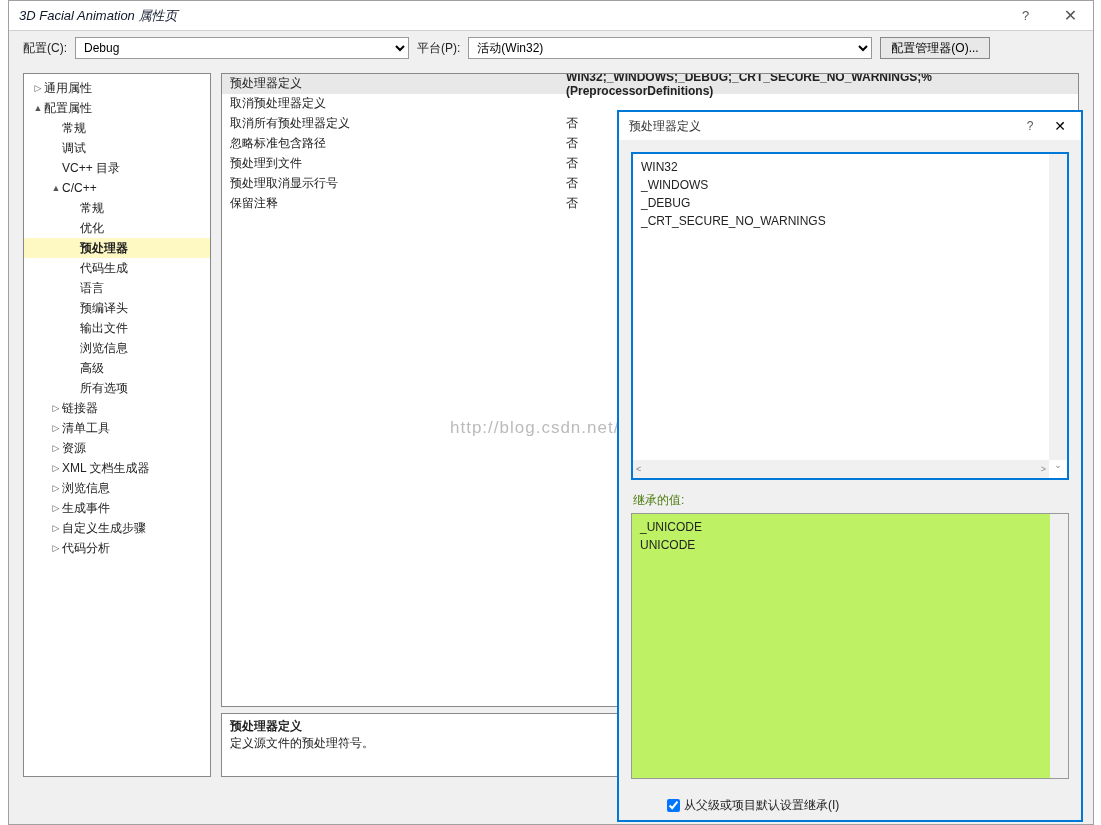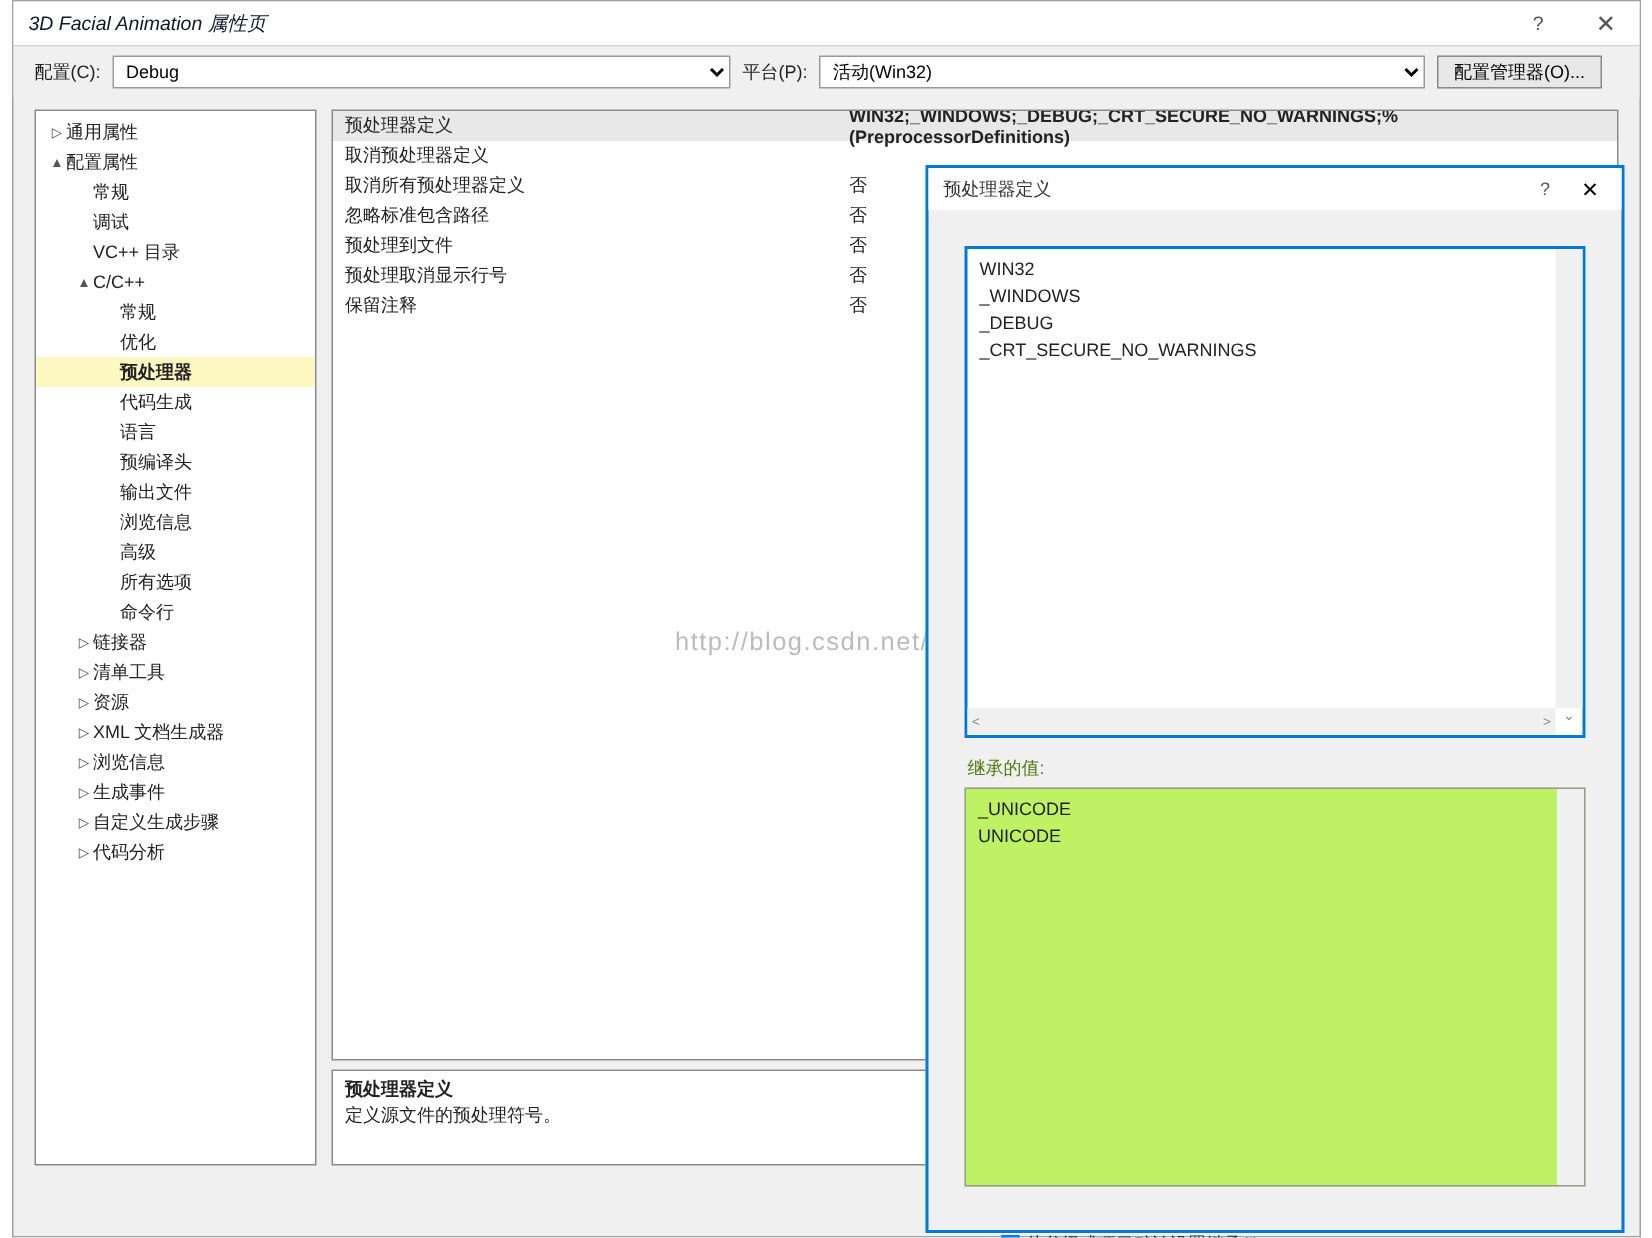--- a/index.html
+++ b/index.html
@@ -5,21 +5,21 @@
 * { box-sizing: border-box; margin: 0; padding: 0; font-family: "Microsoft YaHei", "Segoe UI", sans-serif; font-size: 12px; }
 body { background: #fff; width: 1101px; height: 825px; overflow: hidden; position: relative; }
 .window { width: 1086px; height: 825px; background: #f0f0f0; border: 1px solid #a0a0a0; position: relative; margin-left: 8px; }
 .titlebar { height: 30px; display: flex; align-items: center; padding: 0 0 0 10px; background: #fff; border-bottom: 1px solid #d0d0d0; }
 .titlebar .title { flex: 1; color: #0f172a; font-size: 13px; font-style: italic; }
 .titlebar .btn { width: 45px; height: 30px; display: flex; align-items: center; justify-content: center; color: #555; font-size: 16px; }
 .titlebar .btn.help { font-size: 13px; }
 .toolbar { height: 34px; display: flex; align-items: center; padding: 6px 14px; gap: 8px; background: #f0f0f0; }
 .toolbar label { color: #222; }
 .toolbar select, .toolbar .select { height: 22px; border: 1px solid #999; background: #fff; padding: 0 4px; }
-#config-select { width: 412px; }
+#config-select { width: 334px; }
 #platform-select { width: 404px; }
 .cfg-btn { height: 22px; padding: 0 10px; border: 1px solid #888; background: #e8e8e8; }
 .content { display: flex; padding: 8px 14px; gap: 10px; height: 720px; }
 .tree { width: 188px; border: 1px solid #888; background: #fff; overflow-y: auto; padding: 4px 0; }
 .tree .node { display: flex; align-items: center; height: 20px; cursor: default; }
 .tree .arrow { width: 12px; display: inline-block; text-align: center; color: #555; font-size: 9px; }
 .tree .label { color: #222; }
 .tree .selected { background: #fef9c3; font-weight: bold; }
 .tree .lvl0 { padding-left: 8px; }
 .tree .lvl1 { padding-left: 26px; }
@@ -32,21 +32,21 @@
 .cell-val { flex: 1; padding-left: 4px; color: #222; }
 .cell-val.bold { font-weight: bold; }
 .desc { height: 64px; border: 1px solid #888; background: #fff; padding: 4px 8px; color: #222; }
 .desc .t { font-weight: bold; }
 .watermark { position: absolute; left: 450px; top: 418px; color: #bbb; font-size: 17px; letter-spacing: 1px; pointer-events: none; }
 .popup { position: absolute; left: 617px; top: 110px; width: 466px; height: 712px; background: #f0f0f0; border: 2px solid #0078d7; }
 .popup-title { height: 28px; display: flex; align-items: center; padding: 0 6px 0 10px; background: #fff; }
 .popup-title .t { flex: 1; color: #333; }
 .popup-title .h { width: 30px; text-align: center; color: #555; }
 .popup-title .x { width: 30px; text-align: center; font-size: 14px; }
-.popup-body { padding: 24px; }
+.popup-body { padding: 12px; }
 .editbox { border: 2px solid #0078d7; background: #fff; height: 328px; position: relative; }
 .editbox .text { padding: 4px 8px; line-height: 18px; color: #222; white-space: pre; }
 .editbox .scroll-v { position: absolute; right: 0; top: 0; bottom: 18px; width: 18px; background: #f0f0f0; }
 .editbox .scroll-h { position: absolute; left: 0; right: 18px; bottom: 0; height: 18px; background: #f0f0f0; display: flex; justify-content: space-between; align-items: center; color: #888; font-size: 10px; padding: 0 3px; }
 .inherited-label { margin: 12px 0 4px 2px; color: #4d7c0f; }
 .inherited-box { border: 1px solid #999; background: #bef264; height: 266px; position: relative; }
 .inherited-box .text { padding: 4px 8px; line-height: 18px; color: #222; white-space: pre; }
 .inherited-box .scroll-v { position: absolute; right: 0; top: 0; bottom: 0; width: 18px; background: #f0f0f0; }
 .popup-bottom { padding: 6px 12px 0 12px; display: flex; align-items: center; margin-left: 36px; }
 .popup-bottom .chk { display: flex; align-items: center; gap: 4px; color: #222; }
@@ -134,24 +134,20 @@
           <span class="label">浏览信息</span>
         </div>
         <div class="node lvl2">
           <span class="arrow"></span>
           <span class="label">高级</span>
         </div>
         <div class="node lvl2">
           <span class="arrow"></span>
           <span class="label">所有选项</span>
         </div>
-        <div class="node lvl2">
-          <span class="arrow"></span>
-          <span class="label">命令行</span>
-        </div>
         <div class="node lvl1">
           <span class="arrow">▷</span>
           <span class="label">链接器</span>
         </div>
         <div class="node lvl1">
           <span class="arrow">▷</span>
           <span class="label">清单工具</span>
         </div>
         <div class="node lvl1">
           <span class="arrow">▷</span>

